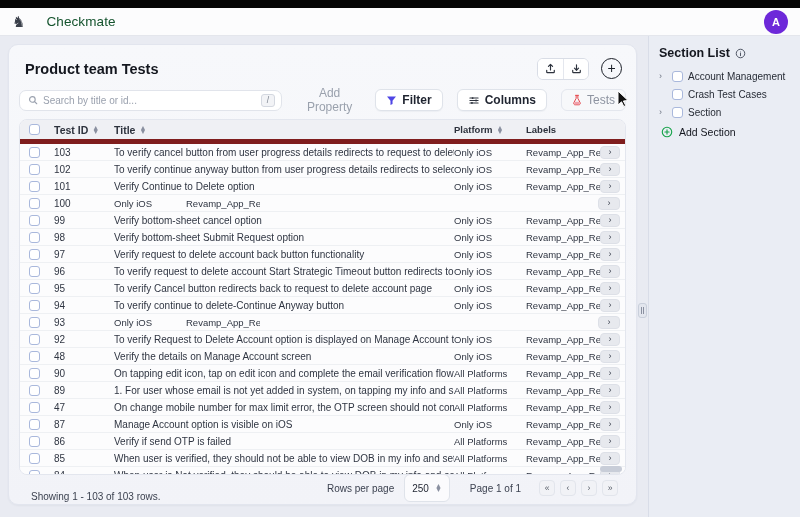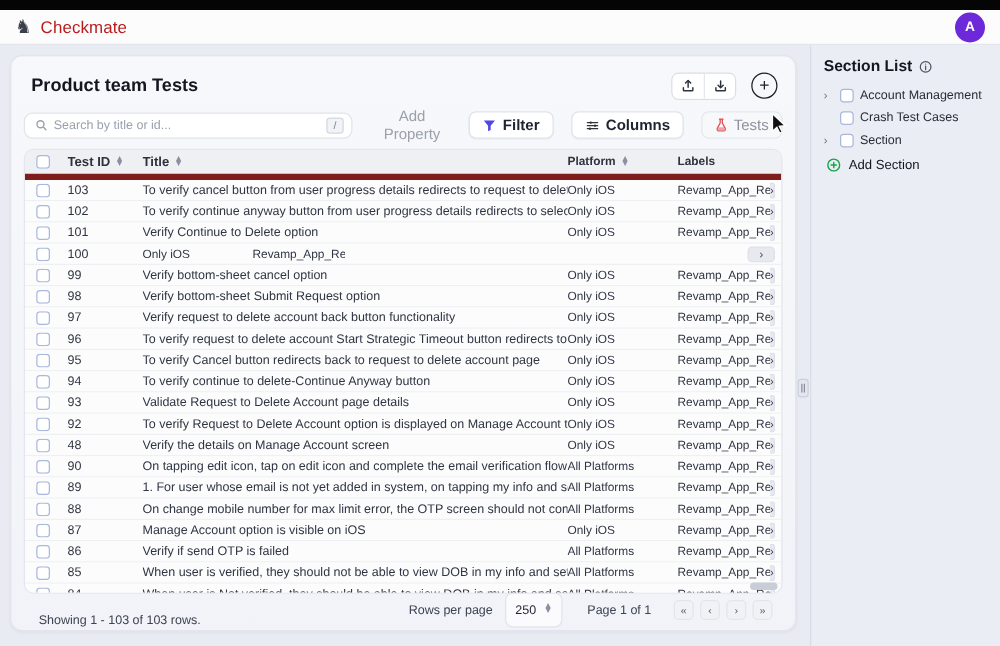--- a/index.html
+++ b/index.html
@@ -3,21 +3,21 @@
 <meta charset="utf-8">
 <style>
   * { margin:0; padding:0; box-sizing:border-box; }
   html,body { width:800px; height:517px; overflow:hidden; font-family:"Liberation Sans", sans-serif; }
   body { background:#e9ebf2; position:relative; }
 
   .top-strip { height:8px; background:#050505; }
   .app-header { height:28px; background:#fcfcfd; border-bottom:1px solid #e4e6ec; display:flex; align-items:center; padding:0 12px; }
   .logo-wrap { display:flex; align-items:center; gap:7px; }
   .knight { font-size:15px; line-height:1; color:#3a3f4a; }
-  .app-name { font-size:13.5px; font-weight:500; color:#b91c1c; letter-spacing:.1px; }
+  .app-name { font-size:13.5px; font-weight:500; color:#14532d; letter-spacing:.1px;margin-left:14px; }
   .header-spacer { flex:1; }
   .avatar { width:24px; height:24px; border-radius:50%; background:#6d28d9; color:#fff; font-size:11px; font-weight:600; display:flex; align-items:center; justify-content:center; }
 
   .body-row { display:flex; height:481px; position:relative; }
   .main-area { width:648px; position:relative; }
   .main-card { position:absolute; left:8px; top:8px; width:629px; height:461px;
     background:linear-gradient(180deg,#f7f8fb 0%,#f2f3f8 100%);
     border:1px solid #e2e5ee; border-radius:10px; box-shadow:0 1px 2px rgba(40,50,80,.05);
     padding:0 10px; display:flex; flex-direction:column; }
 
@@ -42,21 +42,21 @@
   .btn-tests { margin-left:14px; background:#f7f8fa; border-color:#e4e7ee; color:#8d93a0; font-weight:500; position:relative; }
 
   .table-card { margin-top:8px; height:368px; background:#fcfcfd; border:1px solid #e3e6ee; border-radius:8px; overflow:hidden; position:relative; }
   .t-header { height:24px; background:#eff0f4; display:flex; align-items:center; font-size:10.5px; font-weight:700; color:#2d323d; border-bottom:5px solid #7f1d1d; }
   .t-body { height:343px; overflow:hidden; }
   .t-row { height:17px; display:flex; align-items:center; border-bottom:1px solid #eef0f3; font-size:10px; color:#2f3542; background:#fcfcfd; cursor:pointer; }
   .cell { overflow:hidden; white-space:nowrap; }
   .c-check { width:34px; padding-left:9px; flex:none; display:flex; align-items:center; }
   .c-id { width:60px; flex:none; }
   .c-title { width:340px; flex:none; }
-  .c-platform { width:88px; flex:none; font-size:9.5px; }
+  .c-platform { width:72px; flex:none; font-size:9.5px; }
   .c-labels { width:74px; flex:none; font-size:9.5px; }
   .c-more { flex:1; display:flex; justify-content:flex-end; padding-right:5px; }
   .checkbox { width:11px; height:11px; border:1.2px solid #a9b8dc; border-radius:3px; background:#fff; cursor:pointer; }
   .sort-wrap { display:inline-flex; align-items:center; gap:4px; }
   .sort-icon { display:inline-flex; flex-direction:column; line-height:4px; color:#8a90a0; font-size:7px; transform:translateY(-0.5px); }
   .row-chevron { width:22px; height:13px; background:#e7e9ee; border:1px solid #dde0e7; border-radius:4px; color:#3c4250; font-size:9px; line-height:11px; text-align:center; cursor:pointer; }
   .h-scroll-thumb { position:absolute; right:3px; bottom:2px; width:22px; height:6px; border-radius:3px; background:#c8cdd8; }
 
   .card-footer { height:29px; display:flex; align-items:flex-end; padding:0 8px 2px 12px; font-size:10px; color:#3c4250; }
   .footer-right { margin-left:auto; display:flex; align-items:center; gap:10px; }
@@ -316,21 +316,20 @@
     <div class="cell c-more">
                 <button class="row-chevron">›</button>
               </div>
   </div>
 
   <div class="t-row">
     <div class="cell c-check">
                 <span class="checkbox"></span>
               </div>
     <div class="cell c-id">93</div>
-    <div class="cell c-title">Validate Request to Delete Account page details</div>
     <div class="cell c-platform">Only iOS</div>
     <div class="cell c-labels">Revamp_App_Regre…</div>
     <div class="cell c-more">
                 <button class="row-chevron">›</button>
               </div>
   </div>
 
   <div class="t-row">
     <div class="cell c-check">
                 <span class="checkbox"></span>
@@ -380,21 +379,21 @@
     <div class="cell c-labels">Revamp_App_Regre…</div>
     <div class="cell c-more">
                 <button class="row-chevron">›</button>
               </div>
   </div>
 
   <div class="t-row">
     <div class="cell c-check">
                 <span class="checkbox"></span>
               </div>
-    <div class="cell c-id">88</div>
+    <div class="cell c-id">47</div>
     <div class="cell c-title">On change mobile number for max limit error, the OTP screen should not come and instead a toast should be …</div>
     <div class="cell c-platform">All Platforms</div>
     <div class="cell c-labels">Revamp_App_Regre…</div>
     <div class="cell c-more">
                 <button class="row-chevron">›</button>
               </div>
   </div>
 
   <div class="t-row">
     <div class="cell c-check">

